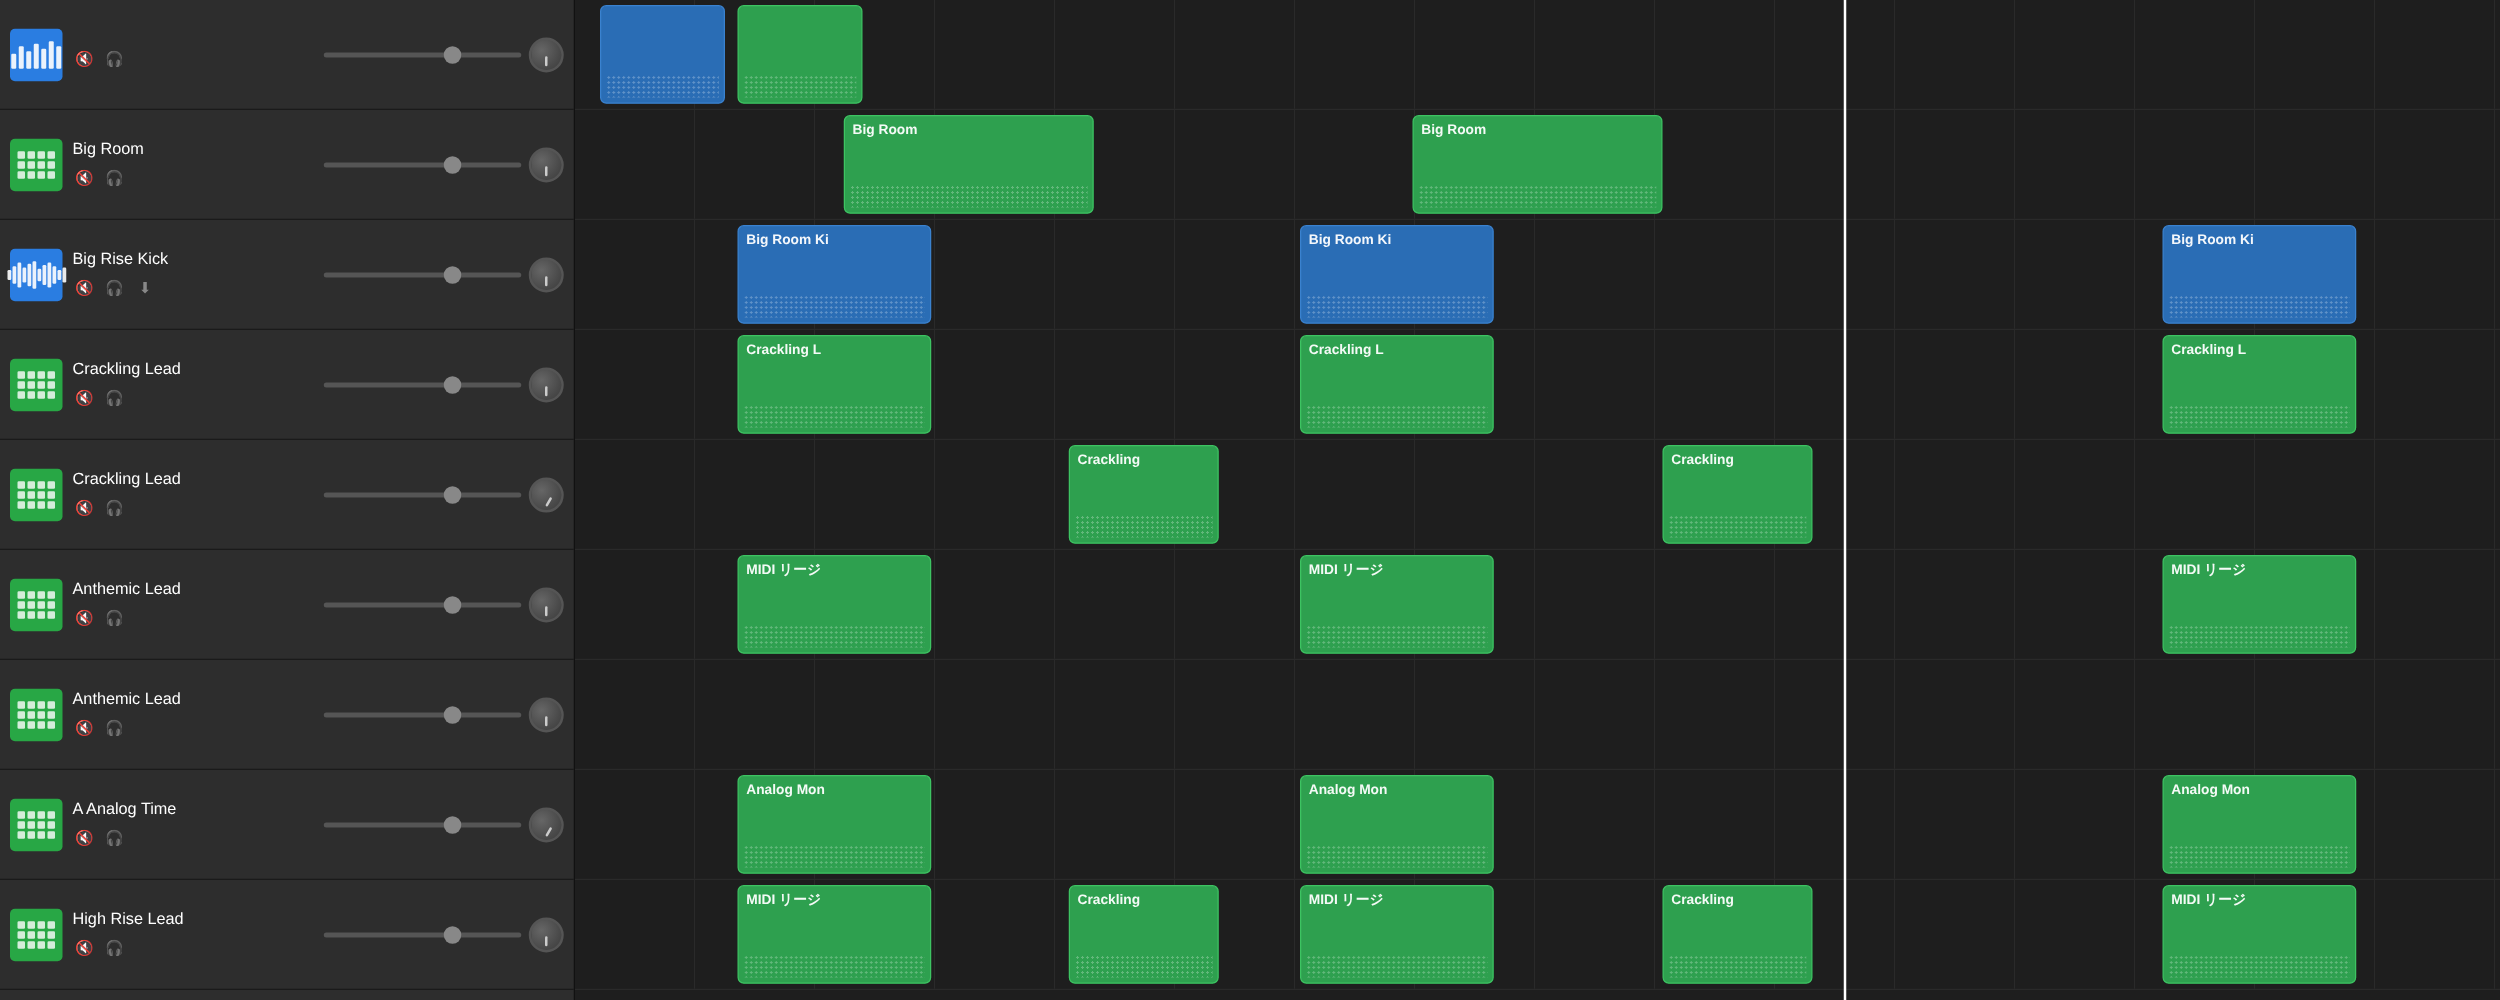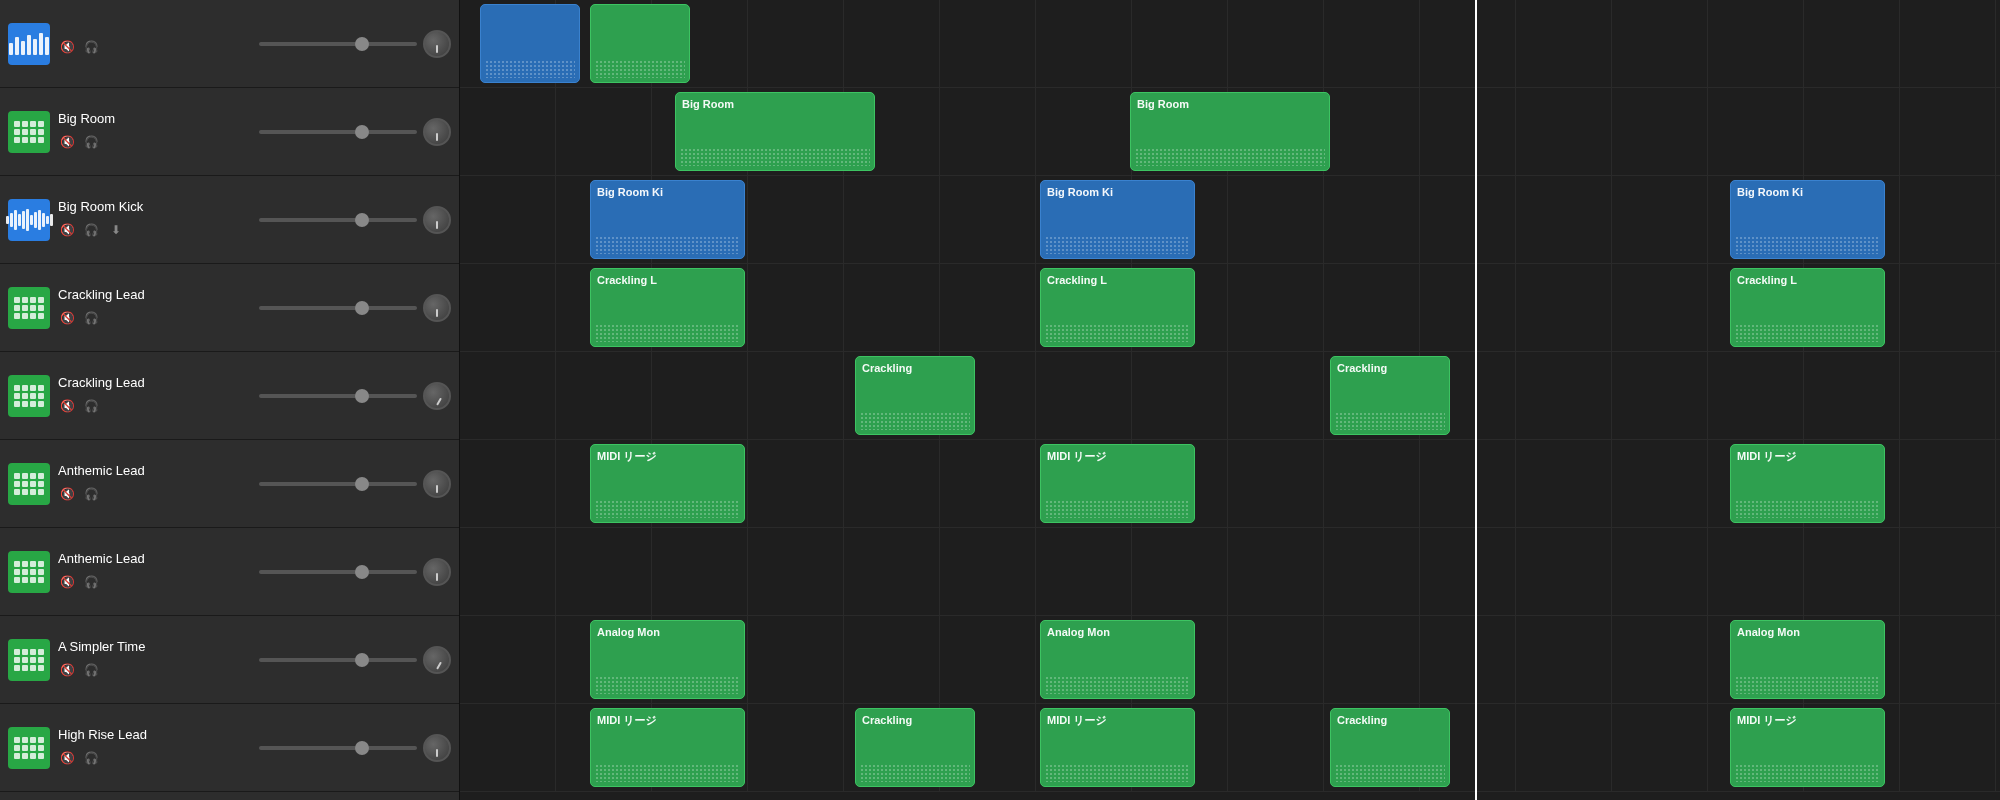--- a/index.html
+++ b/index.html
@@ -332,21 +332,21 @@
           <div class="icon-wave-bar" style="height: 22px;"></div>
           <div class="icon-wave-bar" style="height: 10px;"></div>
           <div class="icon-wave-bar" style="height: 16px;"></div>
           <div class="icon-wave-bar" style="height: 20px;"></div>
           <div class="icon-wave-bar" style="height: 14px;"></div>
           <div class="icon-wave-bar" style="height: 8px;"></div>
           <div class="icon-wave-bar" style="height: 12px;"></div>
         </div>
       </div>
       <div class="track-info">
-        <div class="track-name">Big Room Kick</div>
+        <div class="track-name">Big Rise Kick</div>
         <div class="track-controls">
           <button class="ctrl-btn" style="font-size: 12px;">🔇</button>
           <button class="ctrl-btn" style="font-size: 12px;">🎧</button>
           <button class="ctrl-btn" style="font-size: 12px;">⬇</button>
         </div>
       </div>
       <div class="track-slider-area">
         <div class="slider-track">
           <div class="slider-thumb" style="left: 65%;"></div>
         </div>
@@ -498,21 +498,21 @@
           <div class="icon-dot"></div>
           <div class="icon-dot"></div>
           <div class="icon-dot"></div>
           <div class="icon-dot"></div>
           <div class="icon-dot"></div>
           <div class="icon-dot"></div>
           <div class="icon-dot"></div>
         </div>
       </div>
       <div class="track-info">
-        <div class="track-name">A Simpler Time</div>
+        <div class="track-name">A Analog Time</div>
         <div class="track-controls">
           <button class="ctrl-btn" style="font-size: 12px;">🔇</button>
           <button class="ctrl-btn" style="font-size: 12px;">🎧</button>
         </div>
       </div>
       <div class="track-slider-area">
         <div class="slider-track">
           <div class="slider-thumb" style="left: 65%;"></div>
         </div>
         <div class="knob">

